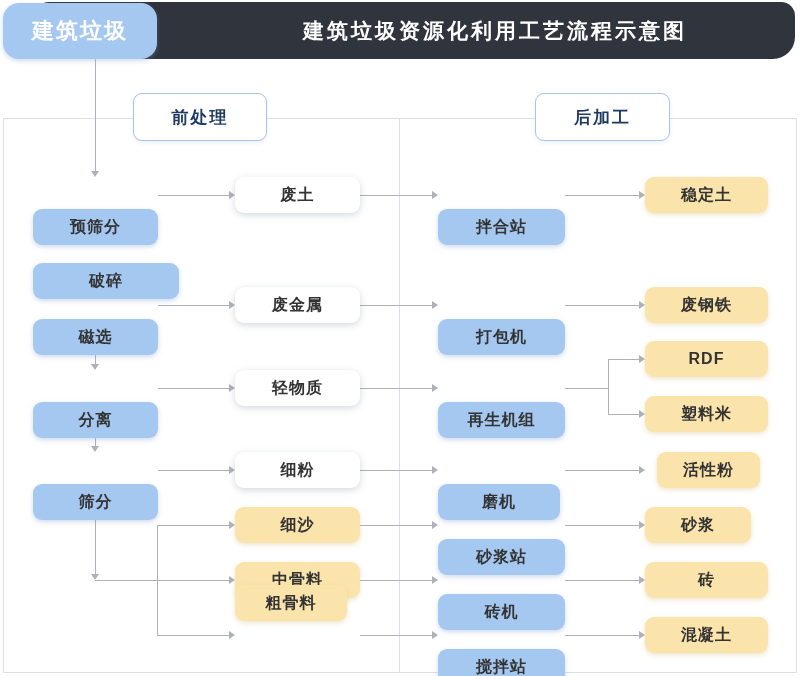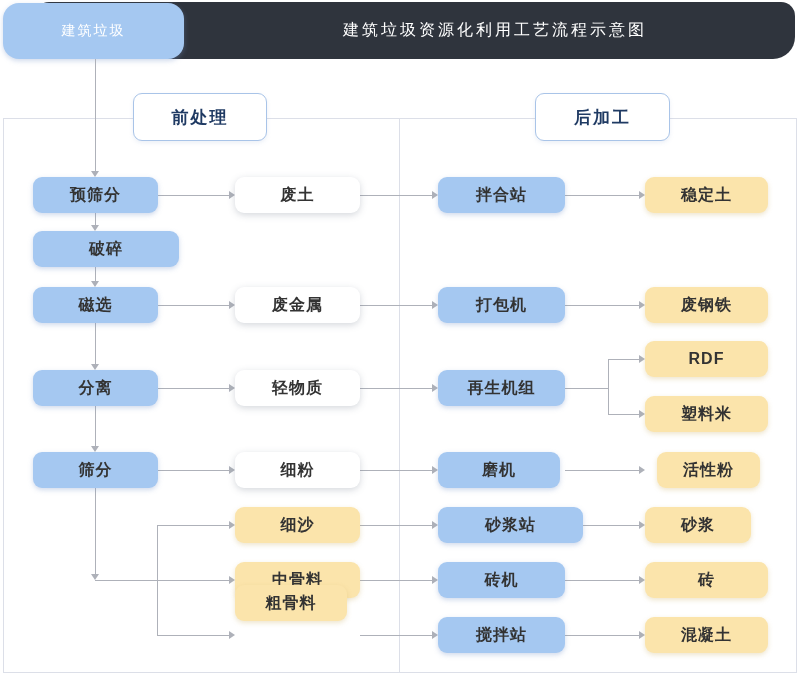--- a/index.html
+++ b/index.html
@@ -10,27 +10,27 @@
   }
   
   .dark-bar{
     position:absolute;left:35px;top:2px;width:760px;height:57px;
     background:var(--header-dark);
     border-radius:14px 14px 22px 14px;
   }
   .dark-bar .title{
     position:absolute;left:157px;top:0;width:606px;height:57px;
     display:flex;align-items:center;justify-content:center;
-    color:#ffffff;font-size:16px;font-weight:normal;letter-spacing:3px;
+    color:#ffffff;font-size:21px;font-weight:bold;letter-spacing:3px;
   }
   .source-box{
-    position:absolute;left:3px;top:3px;width:181px;height:56px;
+    position:absolute;left:3px;top:3px;width:154px;height:56px;
     background:var(--node-blue);border-radius:16px;
     display:flex;align-items:center;justify-content:center;
-    color:#ffffff;font-size:14px;font-weight:normal;letter-spacing:2px;
+    color:#ffffff;font-size:22px;font-weight:bold;letter-spacing:2px;
     box-shadow:0 2px 5px rgba(120,150,200,.35);
   }
   
   .panel{
     position:absolute;left:3px;top:118px;width:794px;height:555px;
     border:1px solid var(--panel-border);box-sizing:border-box;
   }
   .divider{
     position:absolute;left:399px;top:118px;width:1px;height:555px;
     background:var(--panel-border);
@@ -42,21 +42,21 @@
     color:var(--section-text);font-size:17px;font-weight:bold;letter-spacing:2px;
     z-index:5;box-shadow:0 2px 4px rgba(150,170,210,.18);
   }
   
   .node{
     position:absolute;height:36px;border-radius:9px;
     display:flex;align-items:center;justify-content:center;
     font-size:16px;font-weight:600;color:var(--node-text);
     letter-spacing:1px;z-index:3;
   }
-  .node.blue{background:var(--node-blue);box-shadow:0 2px 5px rgba(120,150,200,.35);}
+  .node.blue{background:var(--node-blue);box-shadow:0 2px 5px rgba(120,150,200,.35);margin-top:32px;}
   .node.yellow{background:var(--node-yellow);box-shadow:0 2px 5px rgba(200,170,90,.3);}
   .node.white{background:#ffffff;box-shadow:0 2px 7px rgba(100,110,130,.28);}
   
   .conn{position:absolute;background:var(--connector);z-index:1;}
   .conn.h{height:1px;}
   .conn.v{width:1px;}
   .head-r{
     position:absolute;right:-6px;top:-4px;width:0;height:0;
     border-top:4px solid transparent;border-bottom:4px solid transparent;
     border-left:6px solid var(--connector);
@@ -93,21 +93,21 @@
   <div class="node white" style="left:235px;top:370px;width:125px;">轻物质</div>
   <div class="node white" style="left:235px;top:452px;width:125px;">细粉</div>
   <div class="node yellow" style="left:235px;top:507px;width:125px;">细沙</div>
   <div class="node yellow" style="left:235px;top:562px;width:125px;">中骨料</div>
   <div class="node yellow" style="left:235px;top:585px;width:112px;">粗骨料</div>
 
   <div class="node blue" style="left:438px;top:177px;width:127px;">拌合站</div>
   <div class="node blue" style="left:438px;top:287px;width:127px;">打包机</div>
   <div class="node blue" style="left:438px;top:370px;width:127px;">再生机组</div>
   <div class="node blue" style="left:438px;top:452px;width:122px;">磨机</div>
-  <div class="node blue" style="left:438px;top:507px;width:145px;">砂浆站</div>
+  <div class="node blue" style="left:438px;top:507px;width:127px;">砂浆站</div>
   <div class="node blue" style="left:438px;top:562px;width:127px;">砖机</div>
   <div class="node blue" style="left:438px;top:617px;width:127px;">搅拌站</div>
 
   <div class="node yellow" style="left:645px;top:177px;width:123px;">稳定土</div>
   <div class="node yellow" style="left:645px;top:287px;width:123px;">废钢铁</div>
   <div class="node yellow" style="left:645px;top:341px;width:123px;">RDF</div>
   <div class="node yellow" style="left:645px;top:396px;width:123px;">塑料米</div>
   <div class="node yellow" style="left:645px;top:452px;width:103px;margin-left:12px;">活性粉</div>
   <div class="node yellow" style="left:645px;top:507px;width:106px;">砂浆</div>
   <div class="node yellow" style="left:645px;top:562px;width:123px;">砖</div>

